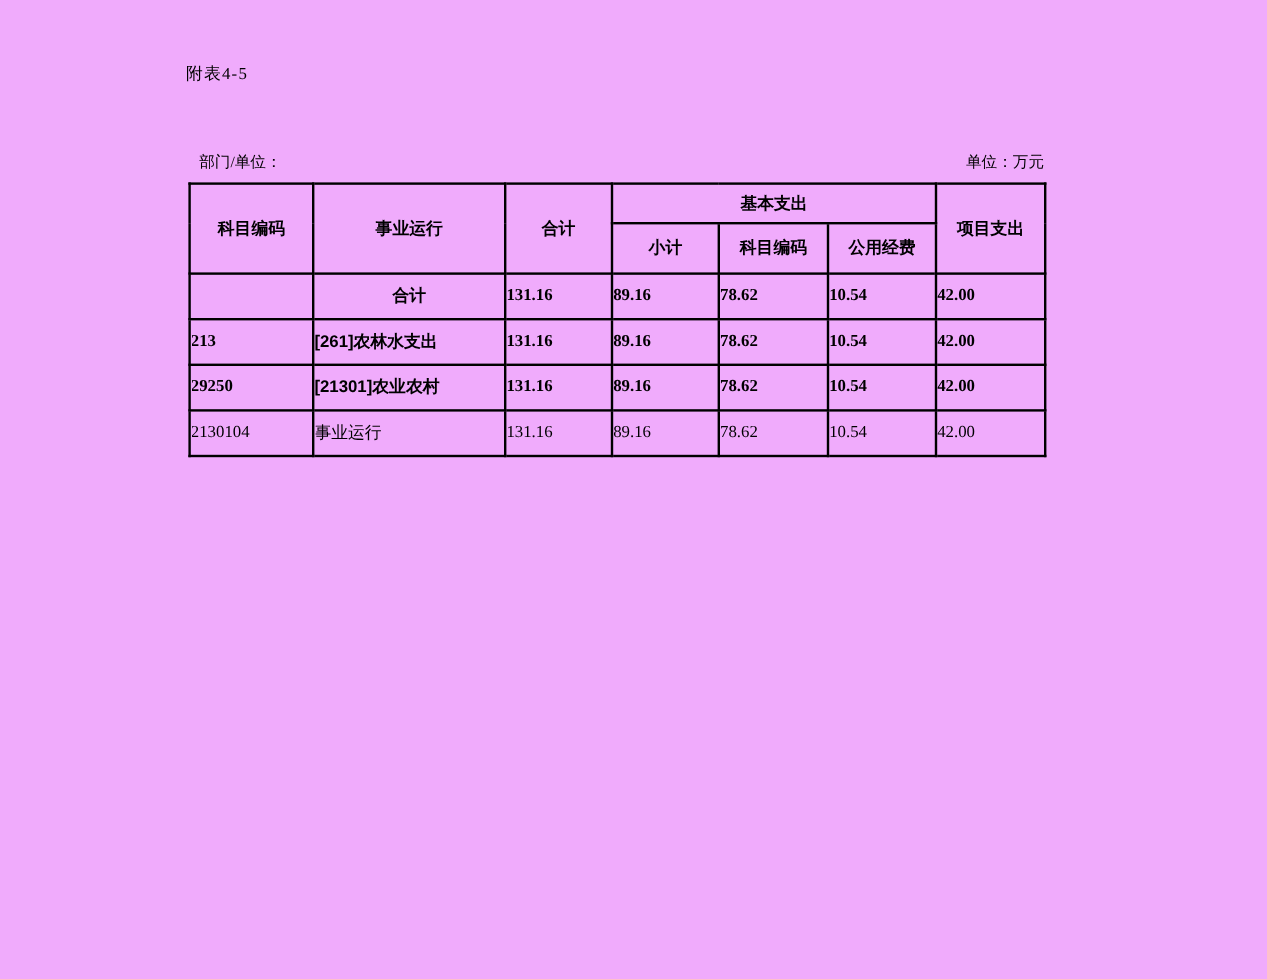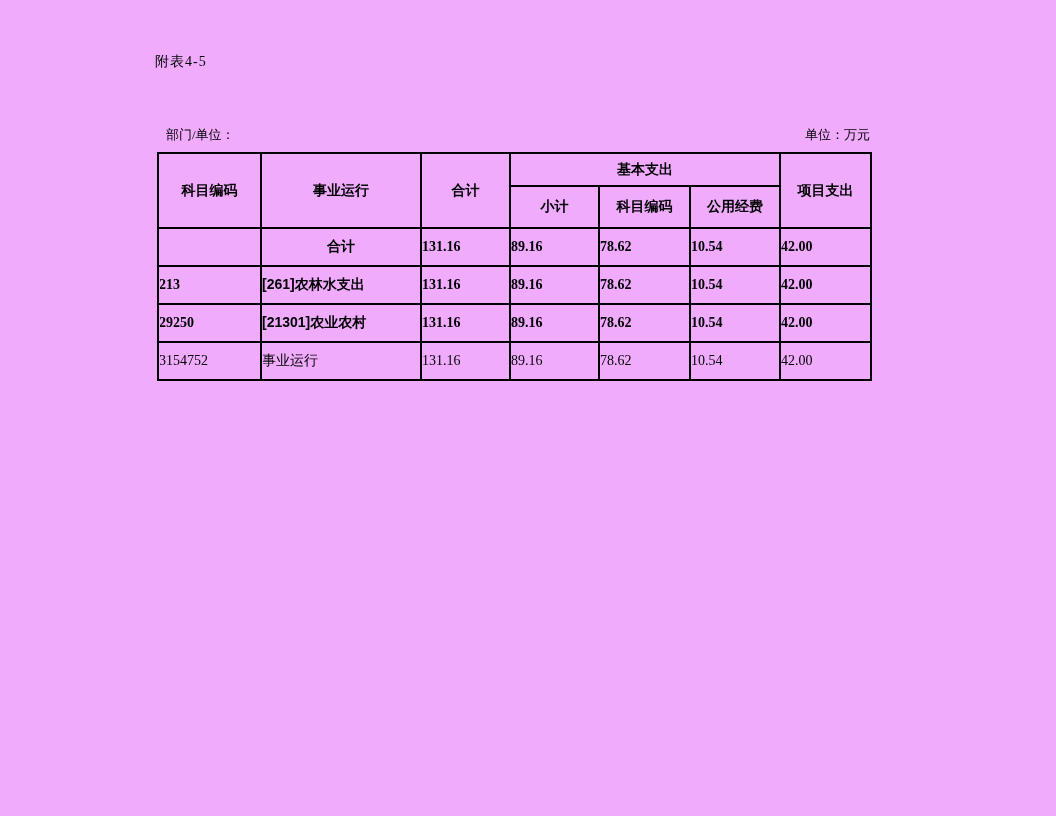--- a/index.html
+++ b/index.html
@@ -130,21 +130,21 @@
       <tr class="data-row bold">
         <td class="code ind1">29250</td>
         <td class="name nind1">[21301]农业农村</td>
         <td class="num">131.16</td>
         <td class="num">89.16</td>
         <td class="num">78.62</td>
         <td class="num">10.54</td>
         <td class="num">42.00</td>
       </tr>
       <tr class="data-row regular">
-        <td class="code ind2">3154752</td>
+        <td class="code ind2">2130104</td>
         <td class="name nind2">事业运行</td>
         <td class="num">131.16</td>
         <td class="num">89.16</td>
         <td class="num">78.62</td>
         <td class="num">10.54</td>
         <td class="num">42.00</td>
       </tr>
     </tbody>
   </table>
 

